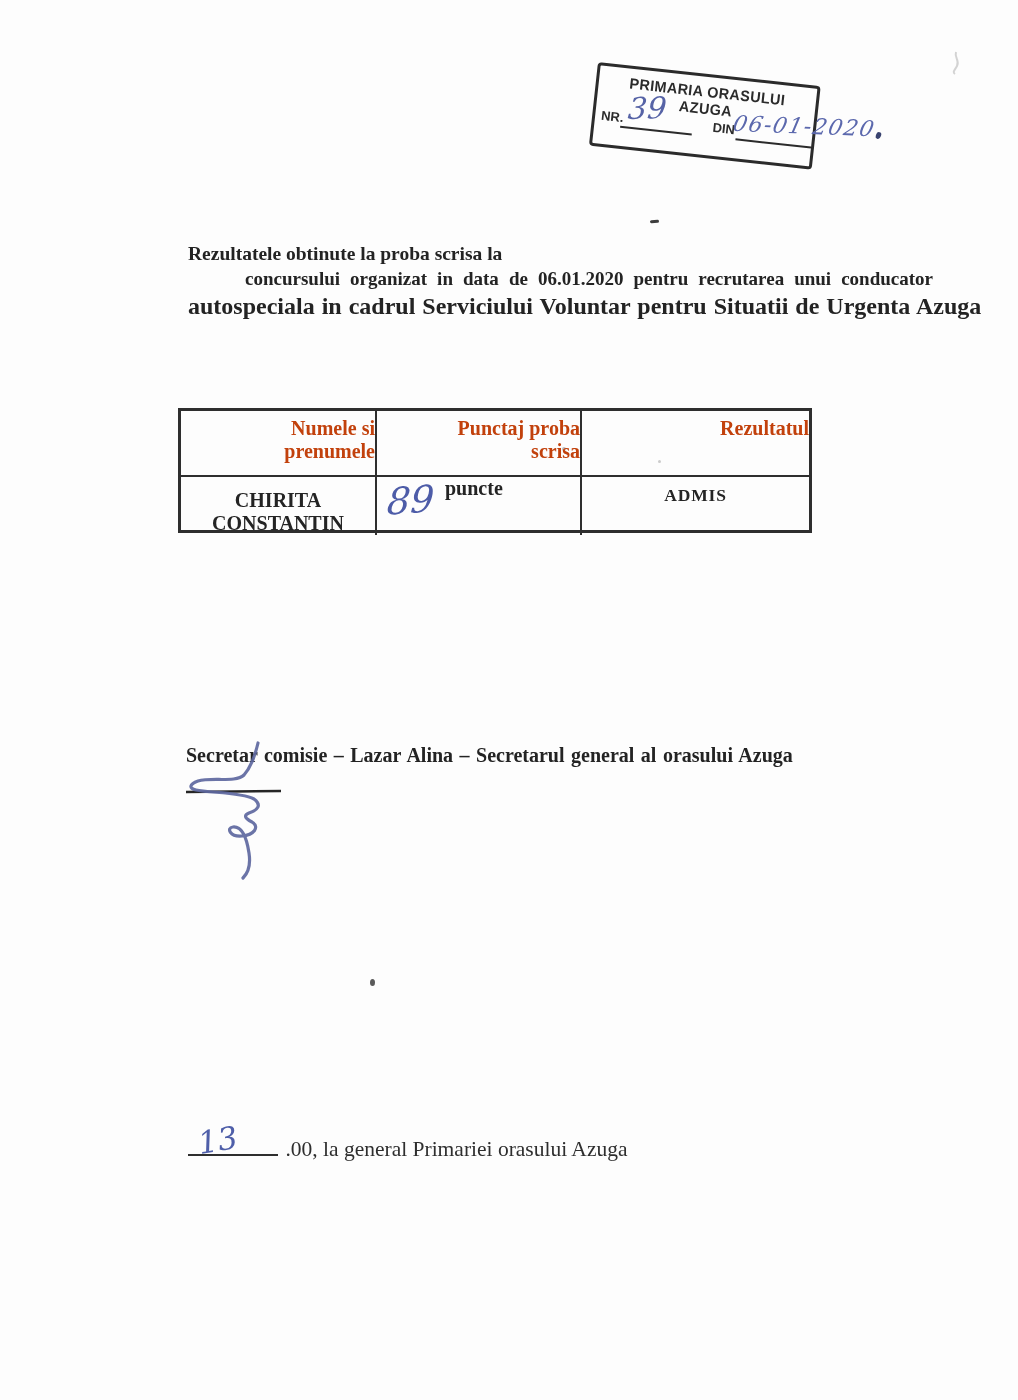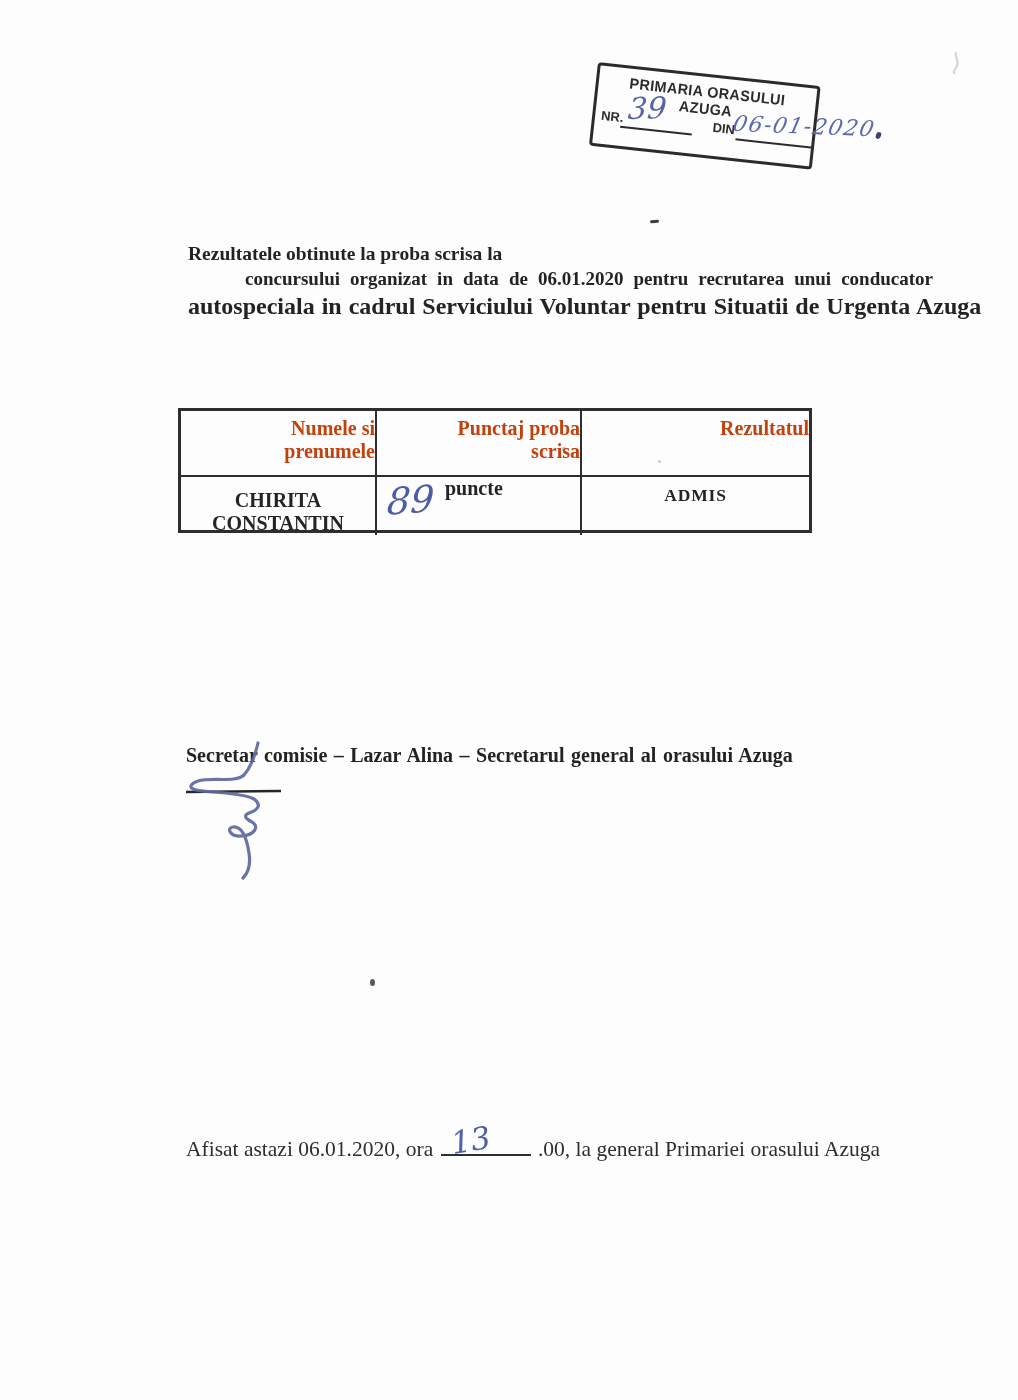--- a/index.html
+++ b/index.html
@@ -199,20 +199,19 @@
              C41,65 73,64 86,71
              C94,77 90,82 81,85
              C76,87 76,90 84,94
              C92,99 86,107 74,108
              C62,109 58,100 65,99
              C75,98 79,112 81,125
              C83,138 80,145 75,150" stroke="#5e68a0" stroke-width="3.2" fill="none" stroke-linecap="round" opacity="0.92"></path>
   </svg>
 
   <div class="afisat">
-    <span>Afisat astazi 06.01.2020, ora</span>
     <span class="blank-hour">
       <span class="hour-hw">13</span>
     </span>
     <span>.00, la general Primariei orasului Azuga</span>
   </div>
 
 </div>
 
 </body></html>

